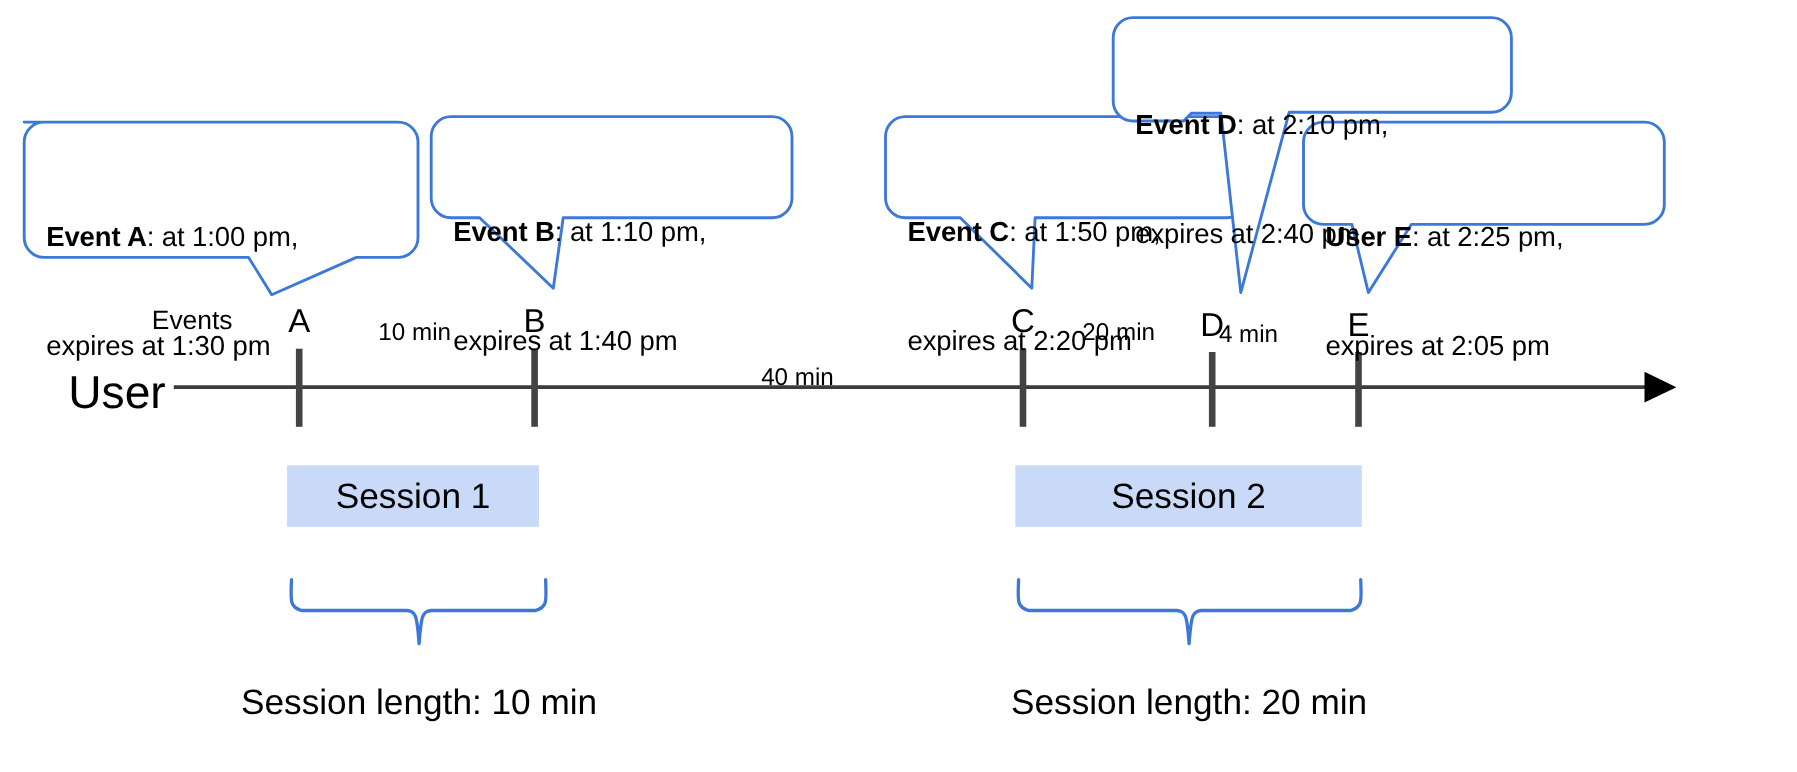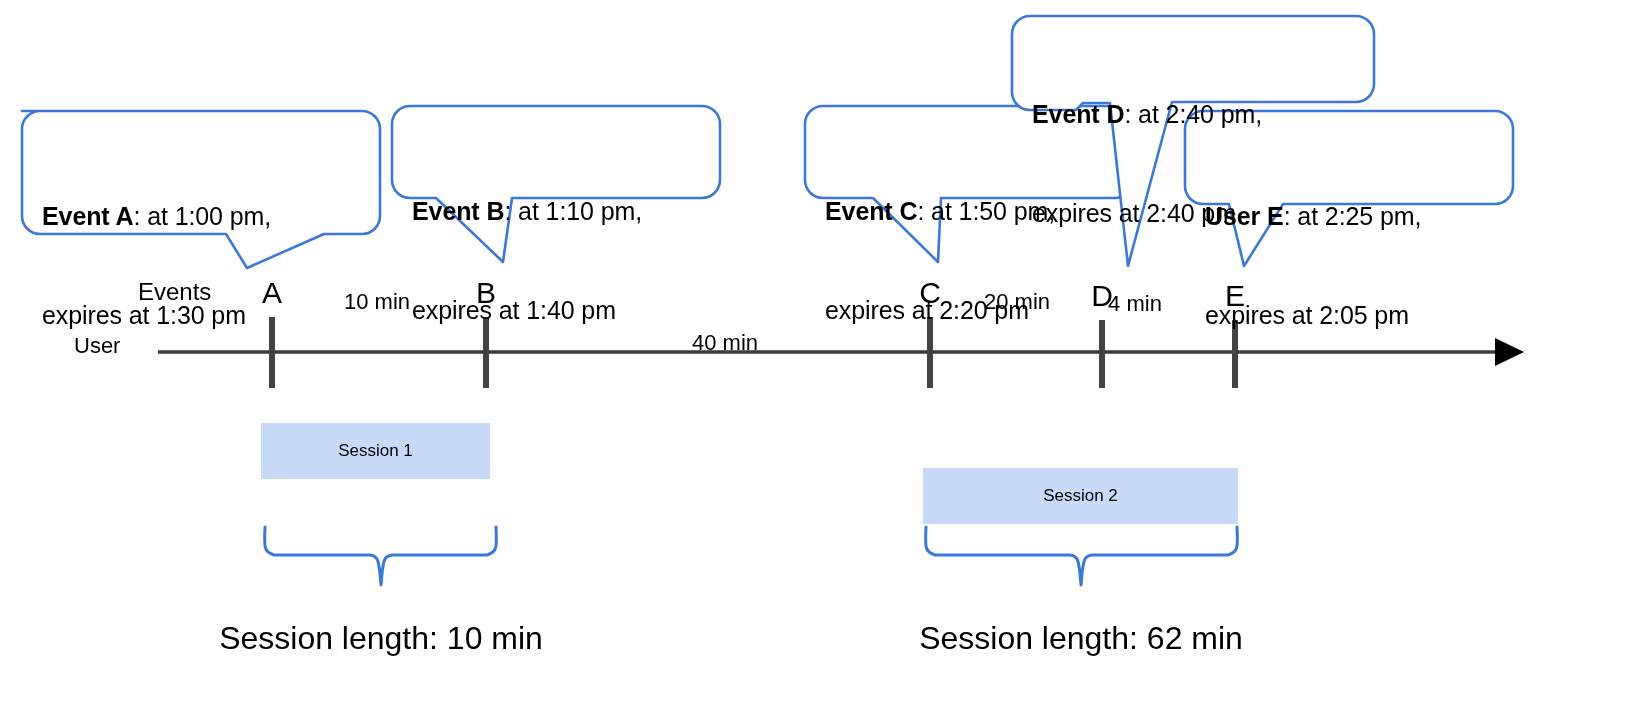--- a/index.html
+++ b/index.html
@@ -28,24 +28,23 @@
     position: absolute;
     font-size: 25px;
     line-height: 33px;
     color: #000000;
     white-space: pre;
     letter-spacing: -0.1px;
   }
   .callout-text b { font-weight: bold; }
   .axis-label {
     position: absolute;
-    font-size: 22px;
-    color: #000000;
-    white-space: nowrap;
-    margin-left: 12px;
+    font-size: 42px;
+    color: #000000;
+    white-space: nowrap;
   }
   .events-label {
     position: absolute;
     font-size: 24px;
     color: #000000;
     white-space: nowrap;
   }
   .marker-label {
     position: absolute;
     font-size: 30px;
@@ -59,21 +58,21 @@
     color: #000000;
     white-space: nowrap;
     text-align: center;
   }
   .session-box {
     position: absolute;
     background: #c9daf8;
     display: flex;
     align-items: center;
     justify-content: center;
-    font-size: 17px;
+    font-size: 32px;
     color: #000000;
   }
   .session-len {
     position: absolute;
     font-size: 32px;
     color: #000000;
     white-space: nowrap;
     text-align: center;
   }
 </style>
@@ -204,21 +203,21 @@
     <div><b>Event B</b><span>: </span><span>at 1:10 pm,</span></div>
     <div><span>expires at 1:40 pm</span></div>
   </div>
 
   <div class="callout-text" style="left:825px; top:129px;">
     <div><b>Event C</b><span>: </span><span>at 1:50 pm,</span></div>
     <div><span>expires at 2:20 pm</span></div>
   </div>
 
   <div class="callout-text" style="left:1032px; top:32px;">
-    <div><b>Event D</b><span>: </span><span>at 2:40 pm,</span></div>
+    <div><b>Event D</b><span>: </span><span>at 2:10 pm,</span></div>
     <div><span>expires at 2:40 pm</span></div>
   </div>
 
   <div class="callout-text" style="left:1205px; top:134px;">
     <div><b>User E</b><span>: </span><span>at 2:25 pm,</span></div>
     <div><span>expires at 2:05 pm</span></div>
   </div>
 
   <div class="axis-label" style="left:62px; top:333px;">User</div>
 
@@ -229,18 +228,18 @@
   <div class="marker-label" style="left:910px; top:276px; width:40px;">C</div>
   <div class="marker-label" style="left:1082px; top:279px; width:40px;">D</div>
   <div class="marker-label" style="left:1215px; top:279px; width:40px;">E</div>
 
   <div class="gap-label" style="left:307px; top:289px; width:140px;">10 min</div>
   <div class="gap-label" style="left:655px; top:289px; width:140px;margin-top:41px;">40 min</div>
   <div class="gap-label" style="left:947px; top:289px; width:140px;">20 min</div>
   <div class="gap-label" style="left:1065px; top:291px; width:140px;">4 min</div>
 
   <div class="session-box" style="left:261px; top:423px; width:229px; height:56px;">Session 1</div>
-  <div class="session-box" style="left:923px; top:423px; width:315px; height:56px;margin-top:45px;">Session 2</div>
+  <div class="session-box" style="left:923px; top:423px; width:315px; height:56px;">Session 2</div>
 
   <div class="session-len" style="left:181px; top:620px; width:400px;">Session length: 10 min</div>
-  <div class="session-len" style="left:881px; top:620px; width:400px;">Session length: 62 min</div>
+  <div class="session-len" style="left:881px; top:620px; width:400px;">Session length: 20 min</div>
 
 </div>
 
 </body></html>

